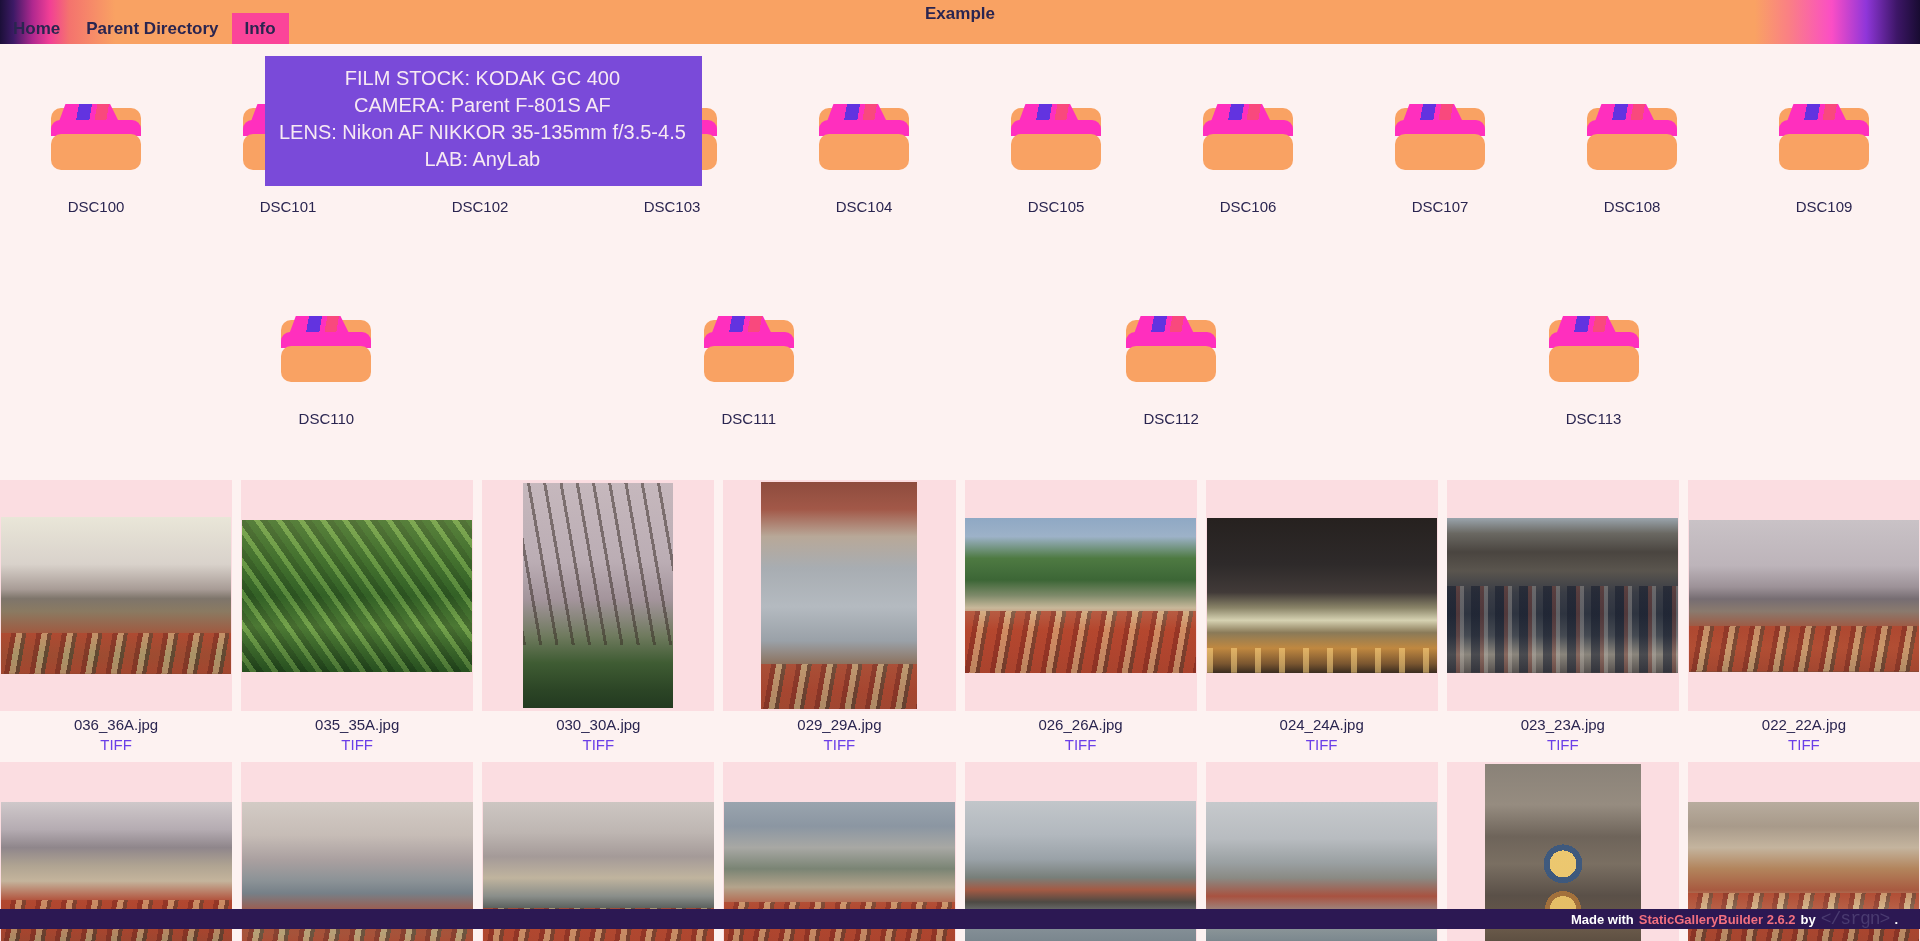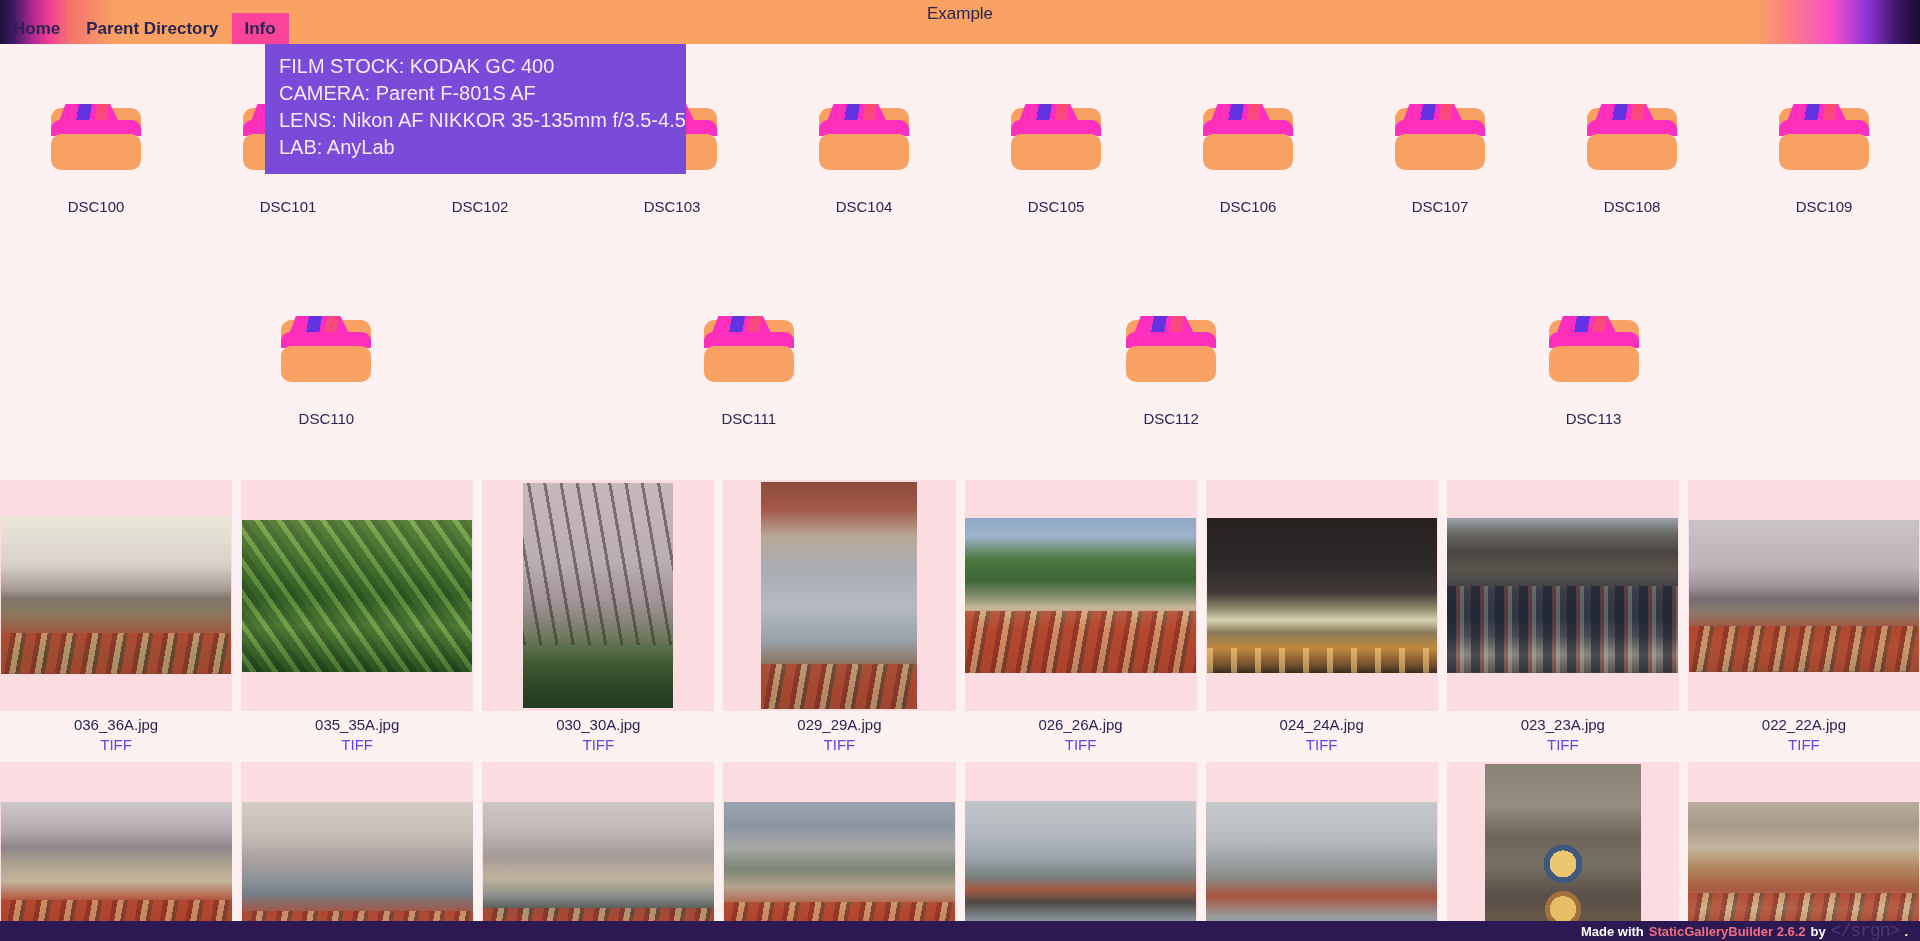--- a/index.html
+++ b/index.html
@@ -21,29 +21,30 @@
   }
   .nav-item {
     display:flex; align-items:center; padding:0 13px;
     font-weight:bold; font-size:17px; color:var(--text-dark,#241d4f);
     text-decoration:none; cursor:pointer; white-space:nowrap;margin-top:13px;
   }
   .nav-item.active { background: var(--nav-active,#fb4499); }
   .nav-title {
     position:absolute; left:0; right:0; top:0; height:28px;
     display:flex; align-items:center; justify-content:center;
-    font-weight:normal; font-size:17px; color:var(--text-dark,#241d4f);
+    font-weight:bold; font-size:17px; color:var(--text-dark,#241d4f);
     pointer-events:none;
   }
   
   .tooltip {
-    position:absolute; left:265px; top:44px; z-index:20;
+    position:absolute; left:265px; top:56px; z-index:20;
     background: var(--tooltip-bg,#7a4ad9); color:#f7e9f3;
-    font-size:20px; line-height:27px; padding:9px 0 13px 14px;
+    font-size:20px; line-height:27px; padding:9px 16px 13px 14px;
     white-space:nowrap;
+    text-align:center;
   }
   
   .folders {
     display:flex; flex-wrap:wrap; justify-content:space-evenly;
     row-gap:100px; padding-top:60px; width:1920px;
   }
   .folder-item {
     width:192px; display:flex; flex-direction:column; align-items:center;
     cursor:pointer;
   }
@@ -80,24 +81,24 @@
   }
   .thumb { flex:none; display:block; cursor:pointer; }
   .caption {
     padding:6px 0 10px; min-height:31px; display:flex; gap:5px;
     align-items:center; justify-content:center; font-size:15px; line-height:15px;flex-direction:column;
   }
   .fname { color:var(--text-dark,#2a2550); text-decoration:none; cursor:pointer; }
   .flink { color:var(--link-purple,#6b3fe8); text-decoration:none; cursor:pointer; }
   
   .footer {
-    position:fixed; left:0; right:0; bottom:0; height:20px;
+    position:fixed; left:0; right:0; bottom:12px; height:20px;
     background:var(--footer-bg,#2c1853); color:#ffffff;
     display:flex; align-items:center; justify-content:flex-end;
-    gap:5px; padding-right:12px; font-size:13px; font-weight:bold; z-index:30;
+    gap:5px; padding-right:22px; font-size:13px; font-weight:bold; z-index:30;
   }
   .footer a { text-decoration:none; cursor:pointer; }
   .footer .builder-link { color:var(--footer-link,#f2707f); }
   .footer .logo {
     font-family:Liberation Mono, monospace; font-weight:normal;
     color:var(--logo-color,#4a3b70); font-size:18px; letter-spacing:-1px;
   }
 </style>
 </head>
 <body>

